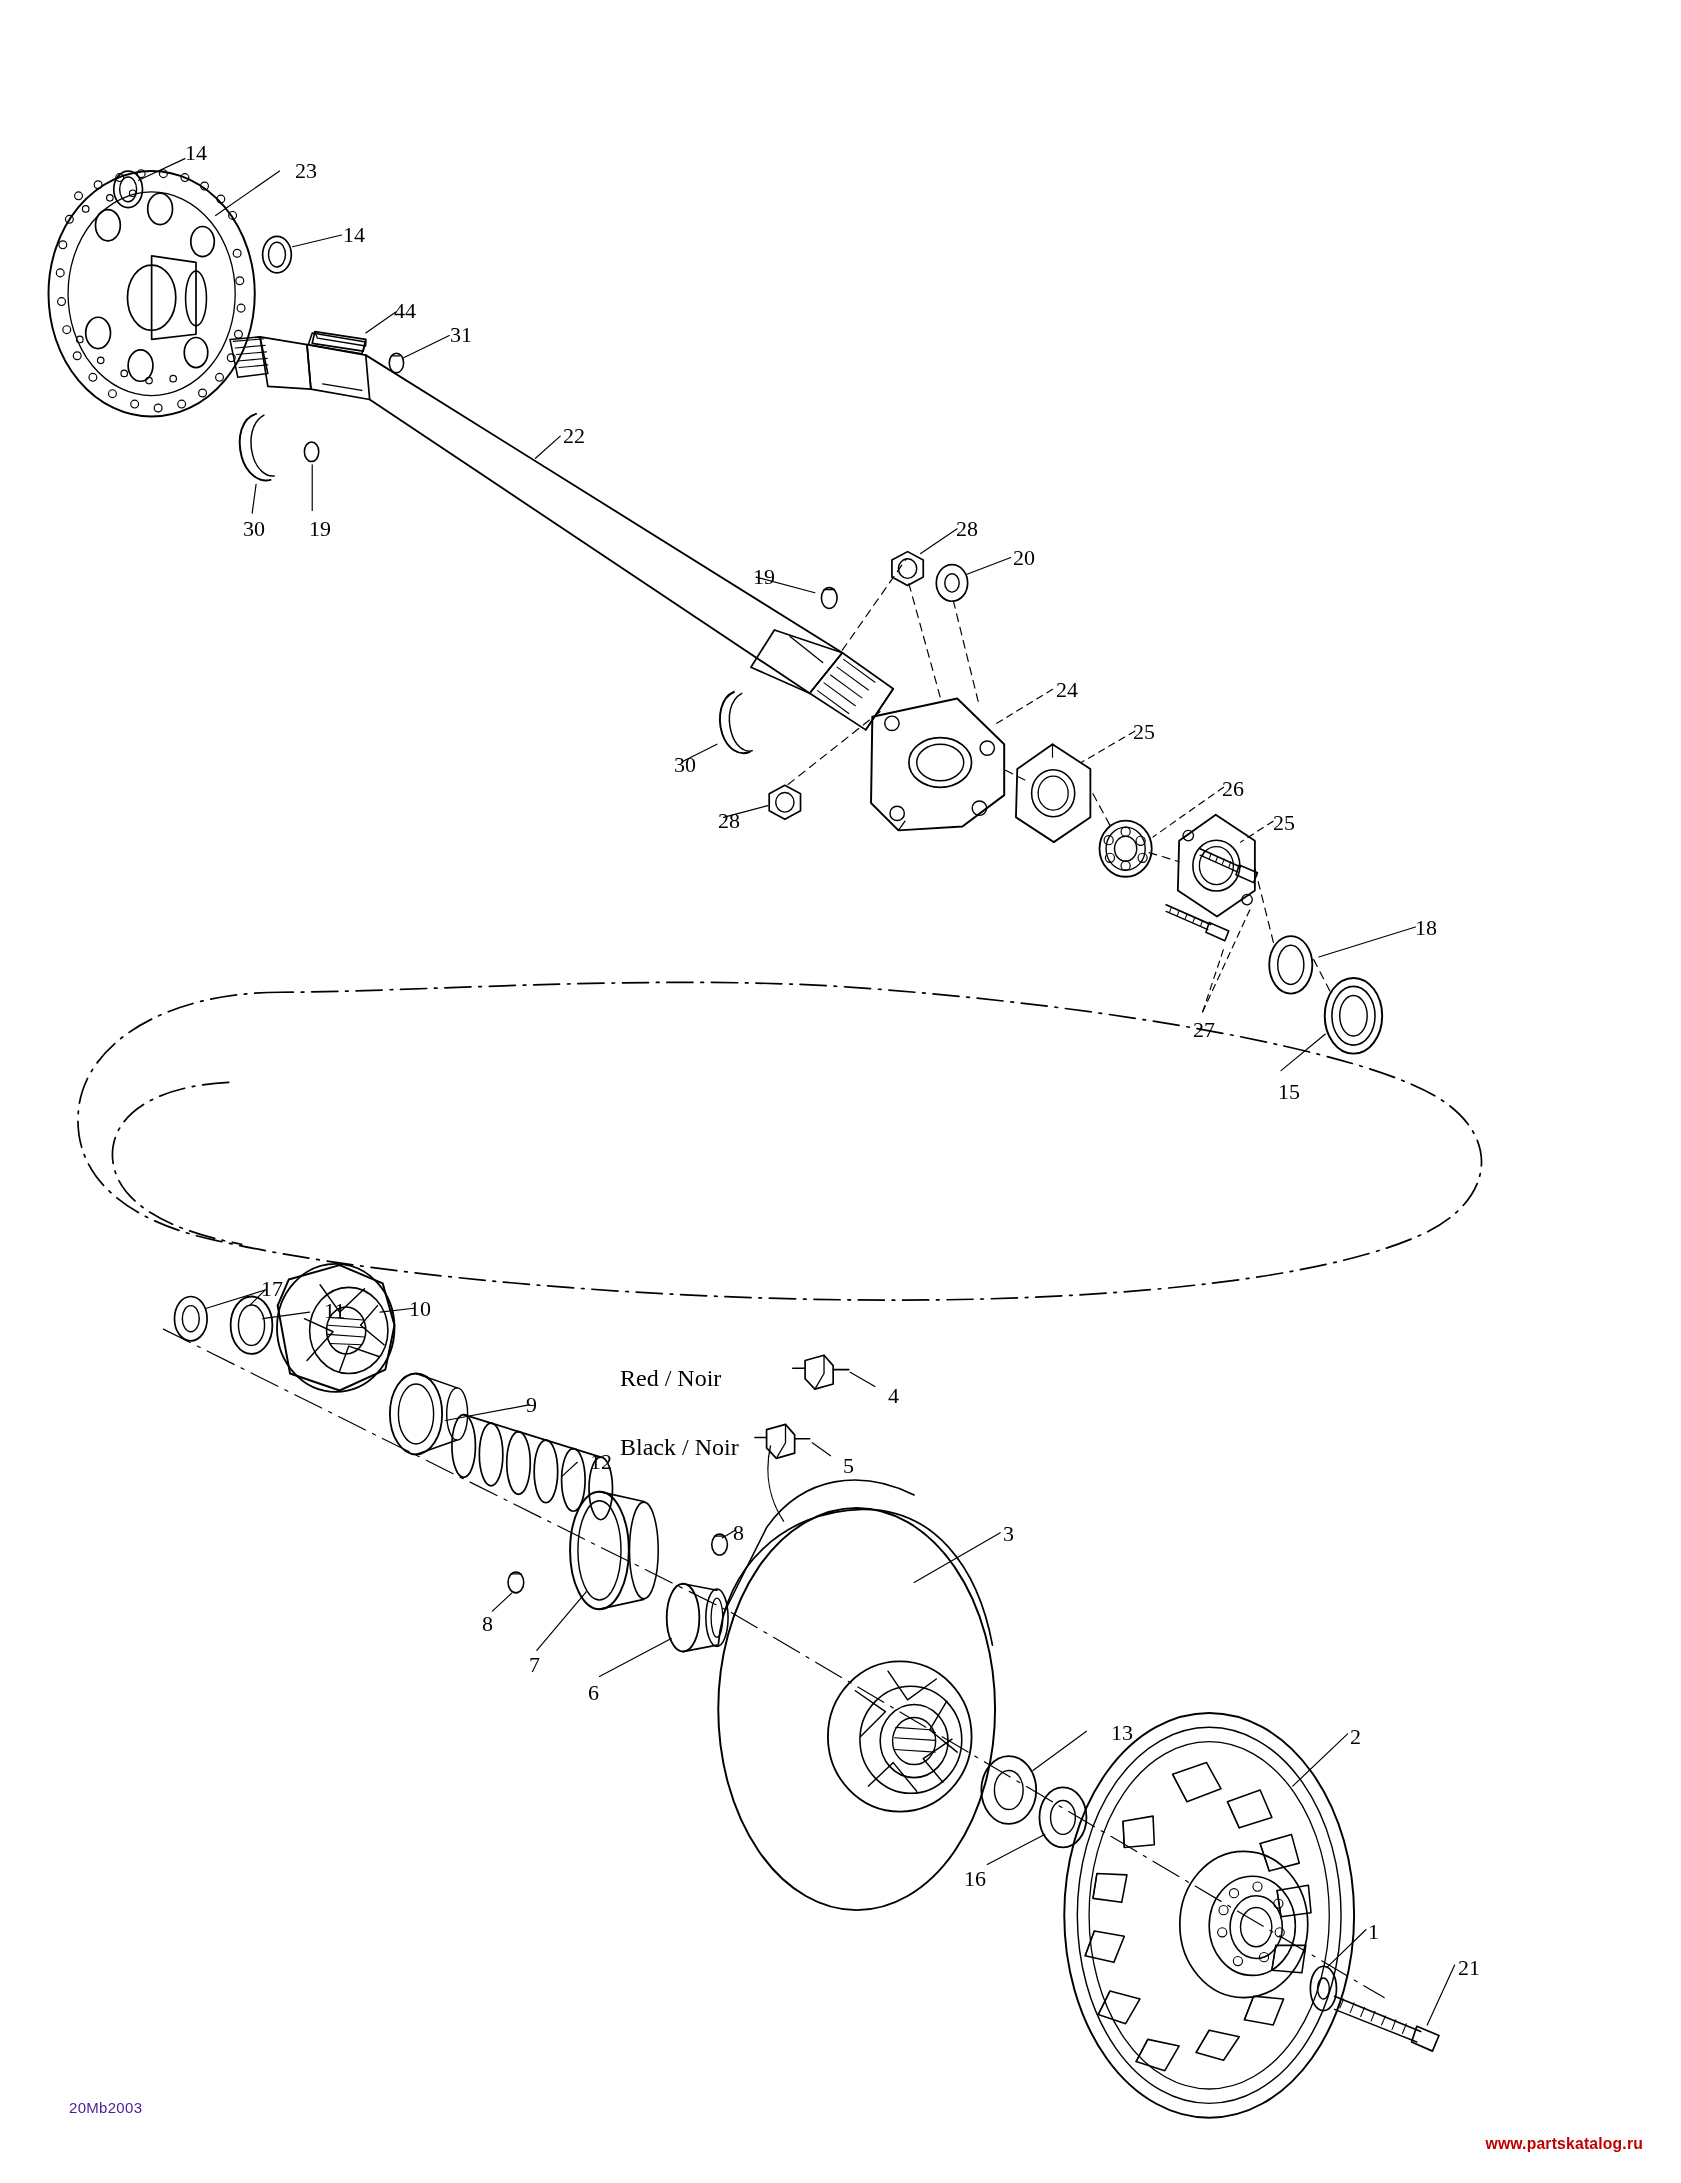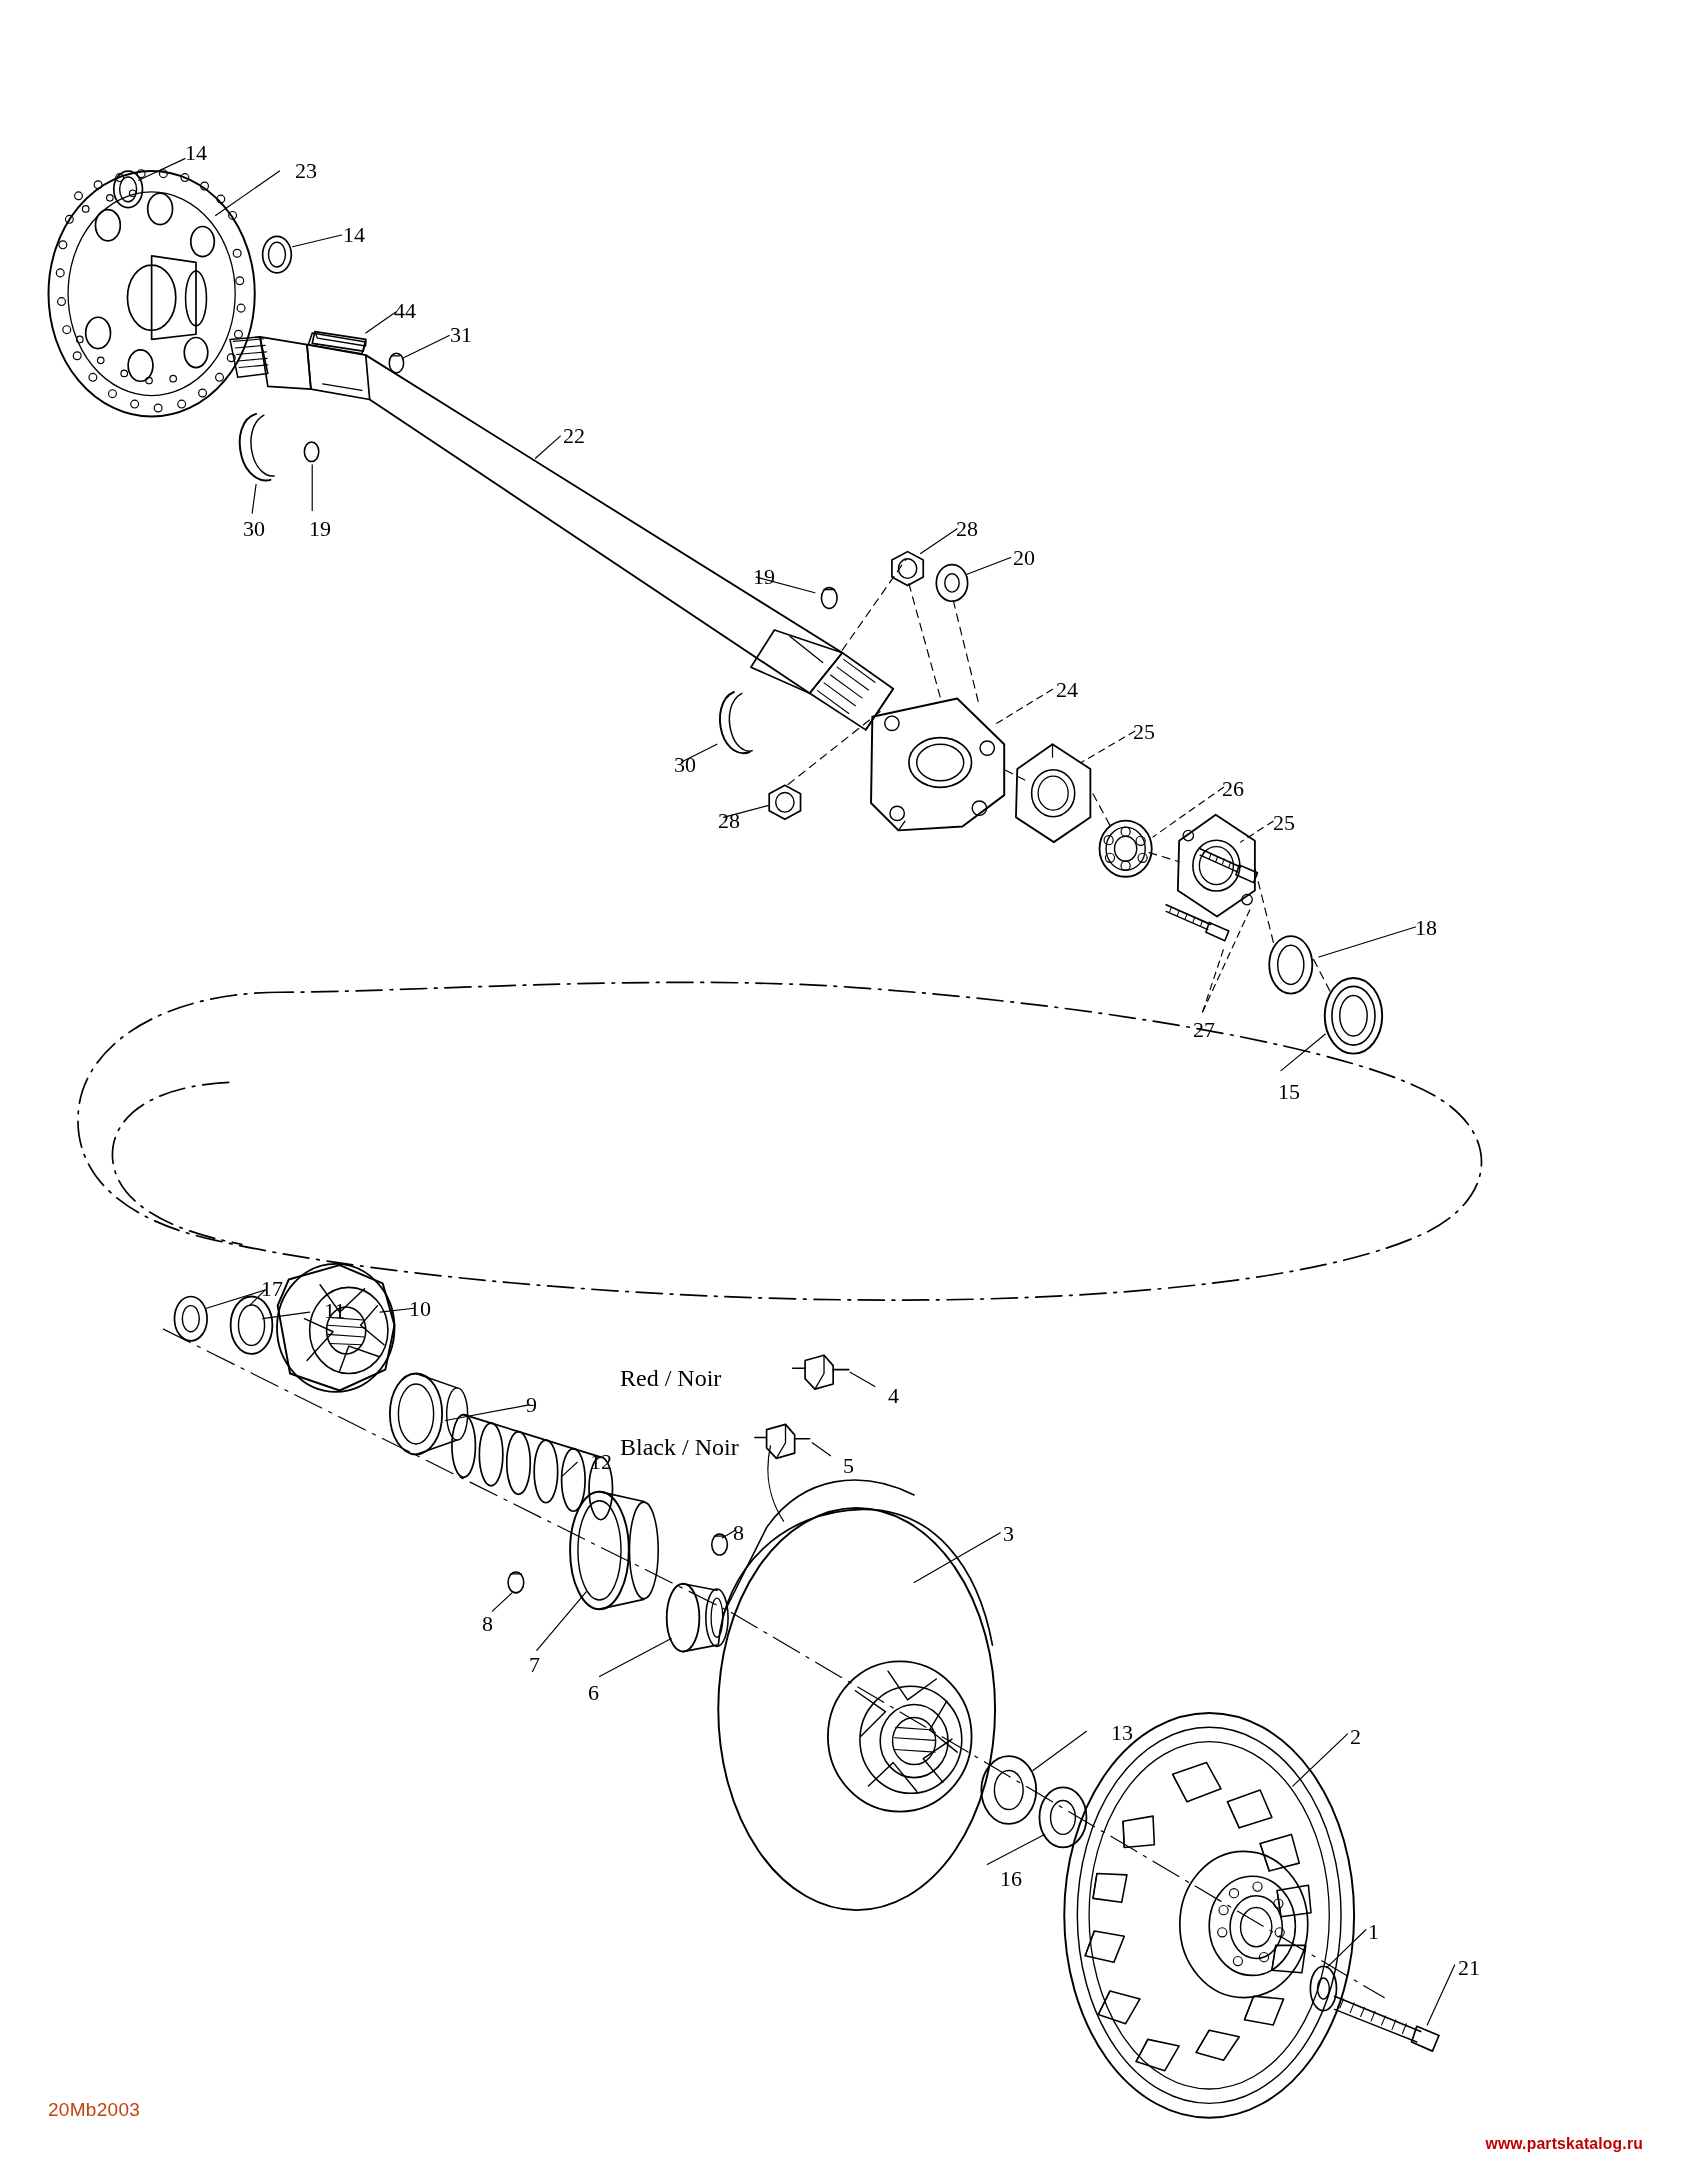--- a/index.html
+++ b/index.html
@@ -34,25 +34,25 @@
   .label-text {
     position: absolute;
     font-family: "Liberation Serif", serif;
     font-size: 24px;
     color: #000000;
     white-space: nowrap;
     line-height: 1;
   }
   .footer-code {
     position: absolute;
-    left: 48px;
+    left: 69px;
     top: 2099px;
     font-family: "Liberation Sans", sans-serif;
-    font-size: 19px;
-    color: #c2410c;
+    font-size: 15px;
+    color: #4c1d95;
     letter-spacing: 0.3px;
   }
   .footer-url {
     position: absolute;
     right: 39px;
     top: 2135px;
     font-family: "Liberation Sans", sans-serif;
     font-size: 15.7px;
     font-weight: bold;
     color: #c00000;
@@ -587,21 +587,21 @@
   <div class="callout" style="left:888px; top:1385px;">4</div>
   <div class="callout" style="left:590px; top:1451px;">12</div>
   <div class="callout" style="left:843px; top:1455px;">5</div>
   <div class="callout" style="left:733px; top:1522px;">8</div>
   <div class="callout" style="left:1003px; top:1523px;">3</div>
   <div class="callout" style="left:482px; top:1613px;">8</div>
   <div class="callout" style="left:529px; top:1654px;">7</div>
   <div class="callout" style="left:588px; top:1682px;">6</div>
   <div class="callout" style="left:1083px; top:1722px;margin-left:28px;">13</div>
   <div class="callout" style="left:1350px; top:1726px;">2</div>
-  <div class="callout" style="left:1000px; top:1868px;">16</div>
+  <div class="callout" style="left:964px; top:1868px;">16</div>
   <div class="callout" style="left:1368px; top:1921px;">1</div>
   <div class="callout" style="left:1458px; top:1957px;">21</div>
 
   <div class="footer-code">20Mb2003</div>
   <div class="footer-url">www.partskatalog.ru</div>
 
 </div>
 
 
 </body></html>

